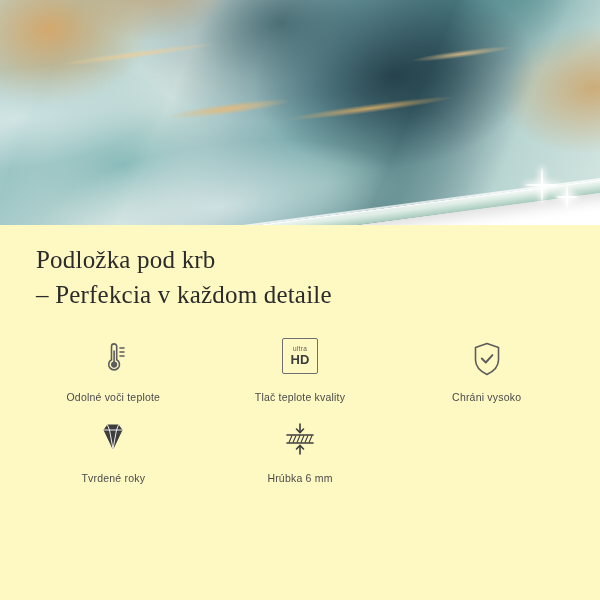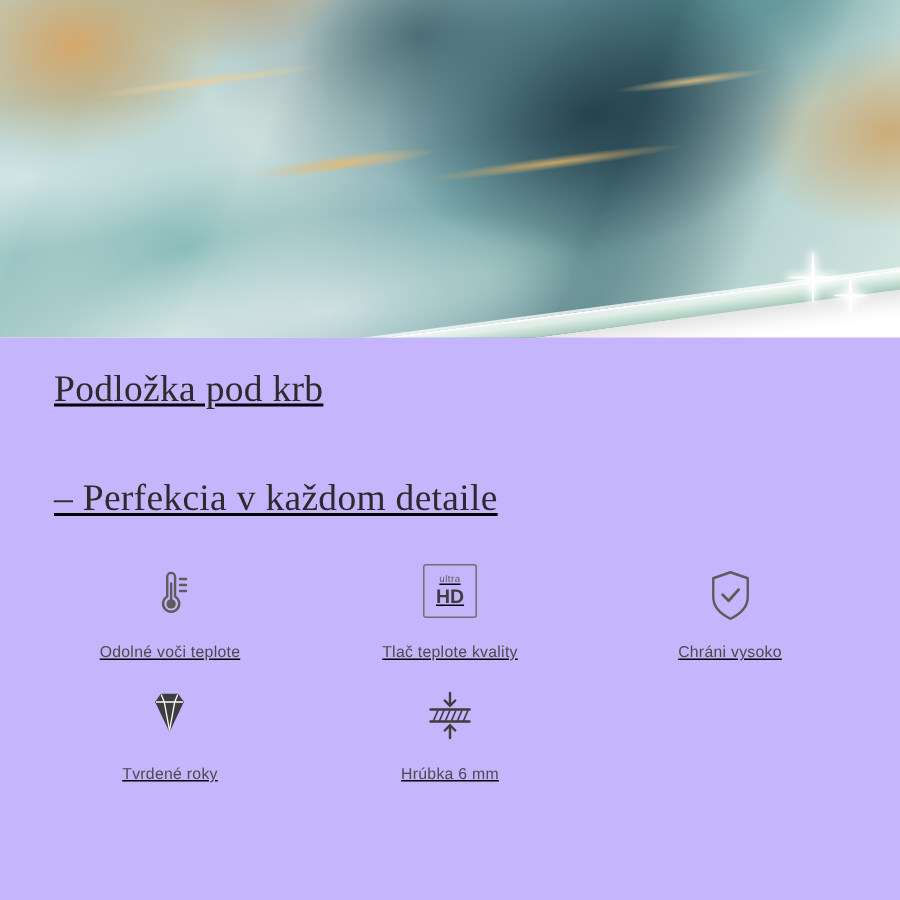--- a/index.html
+++ b/index.html
@@ -10,22 +10,21 @@
     width: 600px;
     height: 600px;
     background: #ffffff;
     font-family: "Liberation Sans", sans-serif;
     overflow: hidden;
   }
   .page {
     position: relative;
     width: 600px;
     height: 600px;
-    background: #c4b5fd;
-    text-decoration: underline;
+    background: #fef9c3;
   }
 
   
   .hero {
     position: relative;
     width: 600px;
     height: 225px;
     overflow: hidden;
     background: #ffffff;
   }
@@ -123,21 +122,21 @@
   }
   .headline {
     font-family: "Liberation Serif", serif;
     font-size: 25px;
     line-height: 1.38;
     color: #2b2b2b;
     font-weight: 400;
     margin: 0 0 16px 0;
     letter-spacing: 0.2px;
   }
-  .headline .line2 { display: block; margin-top: 38px; }
+  .headline .line2 { display: block; }
   .body-copy {
     font-size: 12.5px;
     line-height: 1.95;
     color: #3a3a3a;
     margin: 0;
     max-width: 535px;
   }
 
   
   .features {

